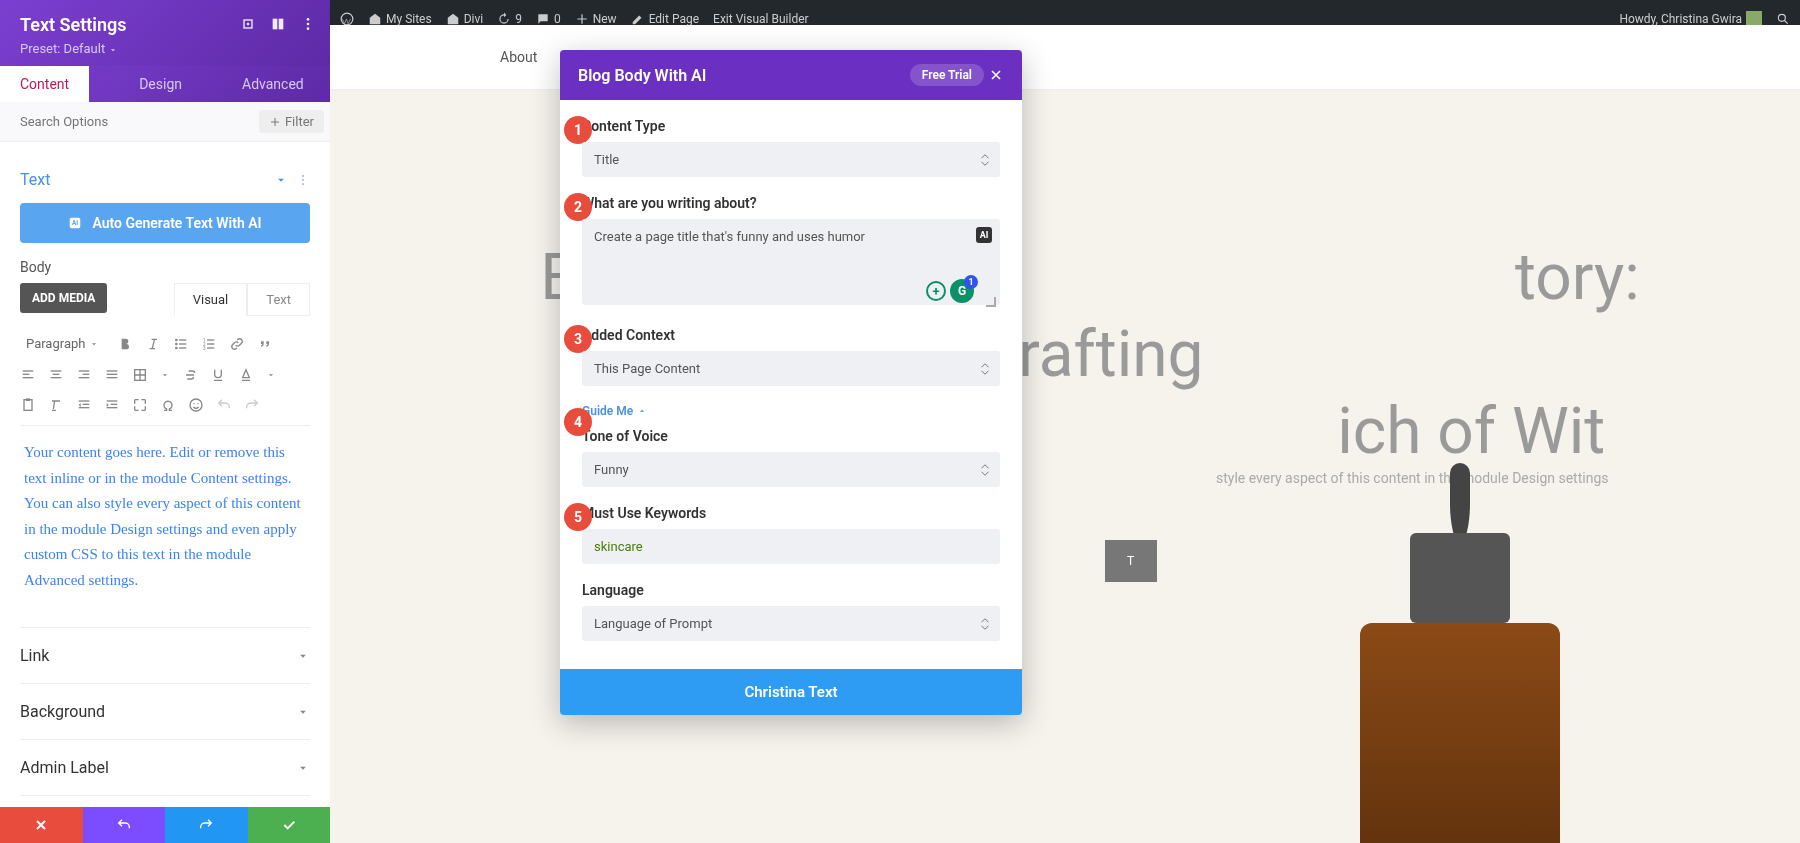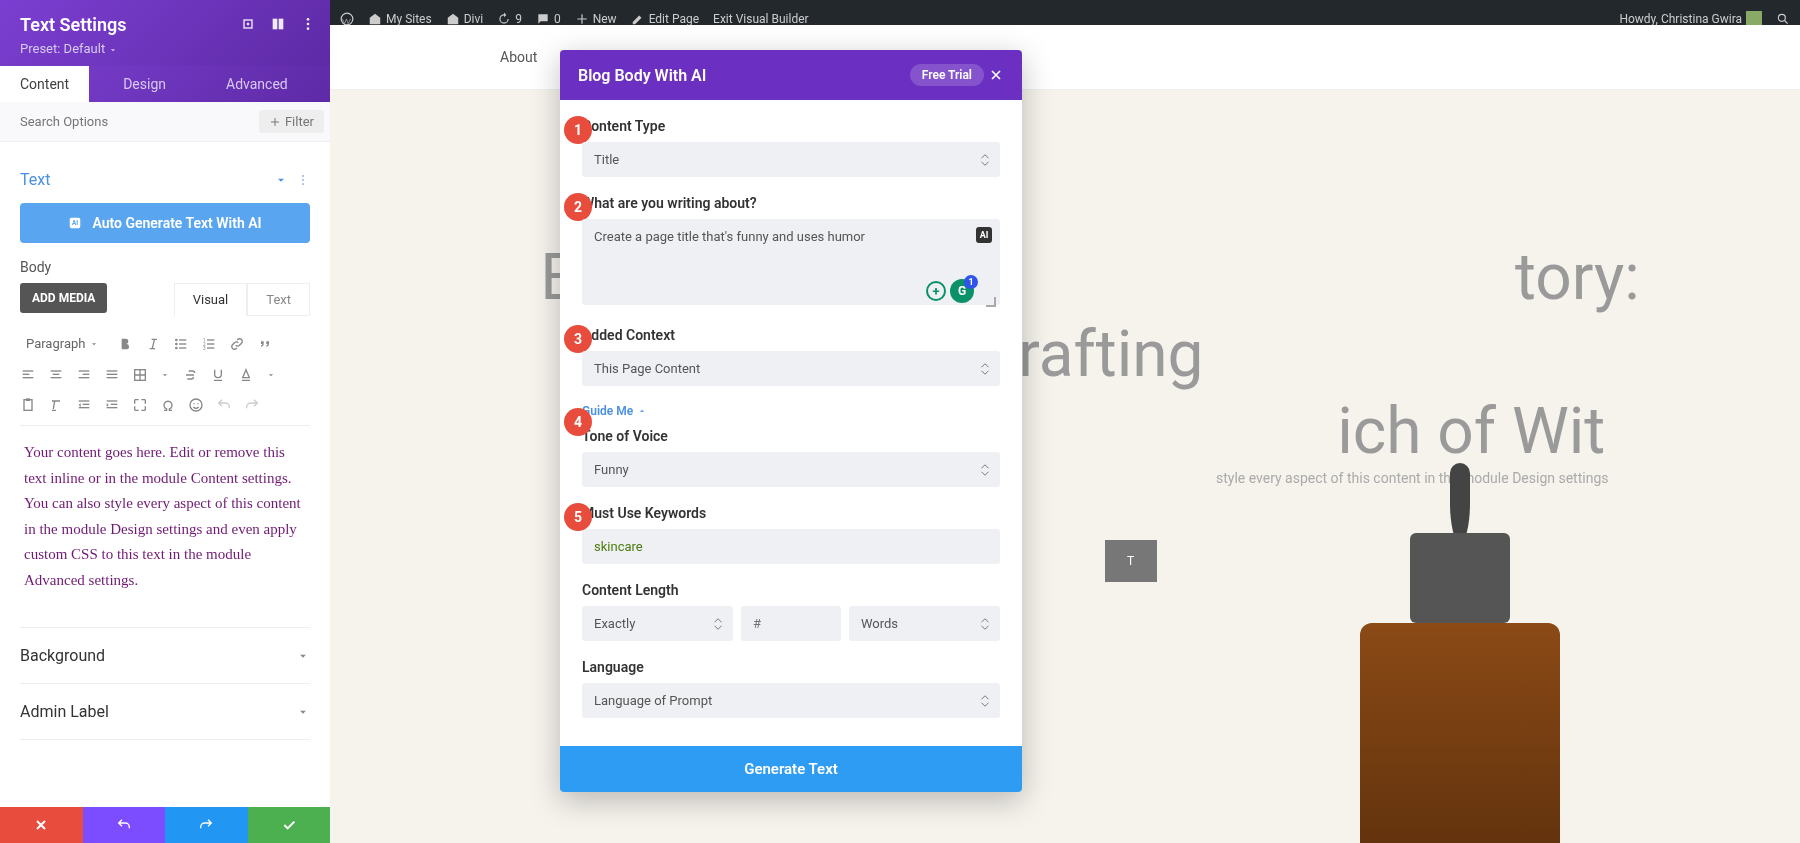--- a/index.html
+++ b/index.html
@@ -15,21 +15,21 @@
 
 .sidebar { position: absolute; top: 0; left: 0; width: 330px; bottom: 0; background: #fff; display: flex; flex-direction: column; }
 .sb-header { background: #6c2eb9; background: linear-gradient(135deg,#7b3fd1,#5e2aa6); color: #fff; padding: 14px 20px 10px; }
 .sb-header h2 { font-size: 18px; font-weight: 600; }
 .sb-preset { font-size: 13px; color: #d8c9f0; margin-top: 6px; cursor: pointer; }
 .sb-header-icons { position: absolute; top: 16px; right: 14px; display: flex; gap: 14px; }
 .sb-hico { width:16px; height:16px; fill:#fff; opacity:.9; cursor:pointer; }
 
 .sb-tabs { display: flex; background: #6c2eb9; background: linear-gradient(135deg,#7b3fd1,#5e2aa6); }
 .sb-tab { flex: 0 0 auto; padding: 10px 20px; font-size: 14px; color: #d8c9f0; cursor: pointer; }
-.sb-tab.active { background: #fff; color: #404040; margin-right: 2px; }
+.sb-tab.active { background: #fff; color: #be185d; margin-right: 18px; }
 .sb-tab:nth-child(2){margin-left:12px;} .sb-tab:nth-child(3){margin-left:20px;}
 
 .sb-search { display: flex; align-items: center; padding: 8px 6px 8px 20px; border-bottom: 1px solid #eee; gap:10px; background:#f9f9fb;}
 .sb-search input { flex:1; border:0; outline:0; font-size:13px; color:#888; background:transparent; }
 .sb-filter { display:flex; align-items:center; gap:4px; font-size:13px; color:#777; background:#eee; padding:4px 10px; border-radius:3px; cursor:pointer; }
 
 .sb-body { flex:1; overflow:auto; padding: 14px 20px; }
 .accordion-h { display:flex; align-items:center; justify-content:space-between; padding: 14px 0; font-size:16px; color:#333; cursor:pointer;}
 .accordion-h .chev { width:14px;height:14px; fill:#888;}
 .accordion-h.open { color:#4a90e2; }
@@ -40,21 +40,21 @@
 .body-label{font-size:14px;color:#555;margin-bottom:8px;}
 .addmedia{display:inline-block;background:#555;color:#fff;font-size:12px;font-weight:700;padding:8px 12px;border-radius:3px;cursor:pointer;margin-bottom:0;}
 .rte-tabs{display:flex;justify-content:flex-end;gap:0;margin-top:-30px;}
 .rte-tab{padding:8px 18px;font-size:13px;color:#888;border:1px solid #eee;cursor:pointer;}
 .rte-tab.active{color:#333;border-bottom-color:#fff;background:#fff;}
 .toolbar{display:flex;flex-wrap:wrap;gap:6px;padding:8px 0;border-bottom:1px solid #eee;margin-top:6px;}
 .toolbar .fmt{font-size:13px;color:#666;padding:2px 6px;display:flex;align-items:center;gap:4px;cursor:pointer;}
 .tb-ico{width:16px;height:16px;fill:#888;cursor:pointer;}
 .tb-row{display:flex;gap:12px;width:100%;padding:4px 0;align-items:center;}
 
-.rte-content{padding:14px 4px;font-family:Georgia,serif;font-size:15px;color:#701a75;line-height:1.7;}
+.rte-content{padding:14px 4px;font-family:Georgia,serif;font-size:15px;color:#3b82f6;line-height:1.7;}
 
 .sb-accordions{border-top:1px solid #eee;margin-top:20px;}
 .sb-accordions .accordion-h{border-bottom:1px solid #eee;padding:18px 0;}
 
 .sb-foot{height:36px;display:flex;}
 .sb-foot .fbtn{flex:1;display:flex;align-items:center;justify-content:center;cursor:pointer;}
 .fbtn svg{width:16px;height:16px;fill:#fff;}
 .fbtn.red{background:#e74c3c;}.fbtn.pur{background:#7c4dff;}.fbtn.blu{background:#2196f3;}.fbtn.grn{background:#4caf50;}
 
 
@@ -357,20 +357,26 @@
           </svg>
         <svg class="tb-ico" viewBox="0 0 24 24">
             <path d="M15 14l5-5-5-5M20 9H10a6 6 0 00-6 6v2" fill="none" stroke="#ccc" stroke-width="2"></path>
           </svg>
       </div>
     </div>
     <div class="rte-content">Your content goes here. Edit or remove this text inline or in the module Content settings. You can also style every aspect of this content in the module Design settings and even apply custom CSS to this text in the module Advanced settings.</div>
 
     <div class="sb-accordions">
       <div class="accordion-h">
+          <span>Link</span>
+          <svg class="chev" viewBox="0 0 24 24">
+            <path d="M7 10l5 5 5-5z"></path>
+          </svg>
+        </div>
+      <div class="accordion-h">
           <span>Background</span>
           <svg class="chev" viewBox="0 0 24 24">
             <path d="M7 10l5 5 5-5z"></path>
           </svg>
         </div>
       <div class="accordion-h">
           <span>Admin Label</span>
           <svg class="chev" viewBox="0 0 24 24">
             <path d="M7 10l5 5 5-5z"></path>
           </svg>
@@ -503,32 +509,20 @@
       <div class="sel-wrap"><select class="sel"><option>Funny</option></select><svg class="sel-arrows" viewBox="0 0 10 16">
             <path d="M1 6l4-4 4 4M1 10l4 4 4-4" stroke="#666" fill="none"></path>
           </svg></div>
     </div>
     <div class="fg">
       <span class="badge" style="top:-2px">5</span>
       <label>Must Use Keywords</label>
       <input class="inp" value="skincare" style="">
     </div>
     <div class="fg">
-      <label>Content Length</label>
-      <div class="len-row">
-        <div class="sel-wrap"><select class="sel"><option>Exactly</option></select><svg class="sel-arrows" viewBox="0 0 10 16">
-              <path d="M1 6l4-4 4 4M1 10l4 4 4-4" stroke="#666" fill="none"></path>
-            </svg></div>
-        <input class="inp num" placeholder="#" style="">
-        <div class="sel-wrap"><select class="sel"><option>Words</option></select><svg class="sel-arrows" viewBox="0 0 10 16">
-              <path d="M1 6l4-4 4 4M1 10l4 4 4-4" stroke="#666" fill="none"></path>
-            </svg></div>
-      </div>
-    </div>
-    <div class="fg">
       <label>Language</label>
       <div class="sel-wrap"><select class="sel"><option>Language of Prompt</option></select><svg class="sel-arrows" viewBox="0 0 10 16">
             <path d="M1 6l4-4 4 4M1 10l4 4 4-4" stroke="#666" fill="none"></path>
           </svg></div>
     </div>
   </div>
-  <div class="gen-btn">Generate Text</div>
+  <div class="gen-btn">Christina Text</div>
 </div>
 
 </body></html>

